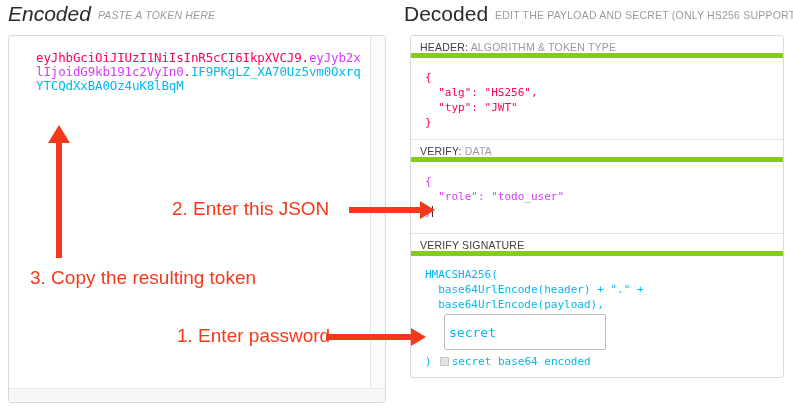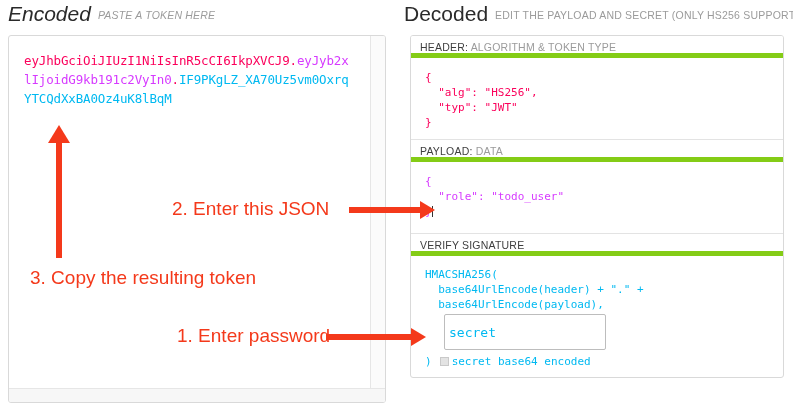--- a/index.html
+++ b/index.html
@@ -51,26 +51,26 @@
     width: 378px;
     height: 368px;
     background: #ffffff;
     border: 1px solid #d9d9d9;
     border-radius: 3px;
     box-sizing: border-box;
     overflow: hidden;
   }
   #encoded-token {
     position: absolute;
-    left: 15px;
+    left: 27px;
     top: 15px;
     width: 330px;
     font-family: "DejaVu Sans Mono", "Liberation Mono", monospace;
     font-size: 12.5px;
-    line-height: 19px;
+    line-height: 14px;
     word-break: break-all;
     white-space: pre-wrap;
     letter-spacing: -0.15px;
   }
   .tok-header { color: #fb015b; }
   .tok-dot    { color: #fb015b; }
   .tok-payload{ color: #d63aff; }
   .tok-sig    { color: #00b9f1; }
 
   
@@ -273,21 +273,21 @@
   <div id="decoded-panel">
 
     <div class="sec-head"><span>HEADER:</span>
       <span class="muted">ALGORITHM &amp; TOKEN TYPE</span>
     </div>
     <div class="sec-body" id="header-body">{
   "alg": "HS256",
   "typ": "JWT"
 }</div>
 
-    <div class="sec-head"><span>PAYLOAD:</span>
+    <div class="sec-head"><span>VERIFY:</span>
       <span class="muted">DATA</span>
     </div>
     <div class="sec-body" id="payload-body"><span>{
   "role": "todo_user"
 }</span><span class="caret"></span></div>
 
     <div class="sec-head"><span>VERIFY SIGNATURE</span>
     </div>
     <div class="sec-body" id="signature-body">
       <div class="sig-line">HMACSHA256(</div>

